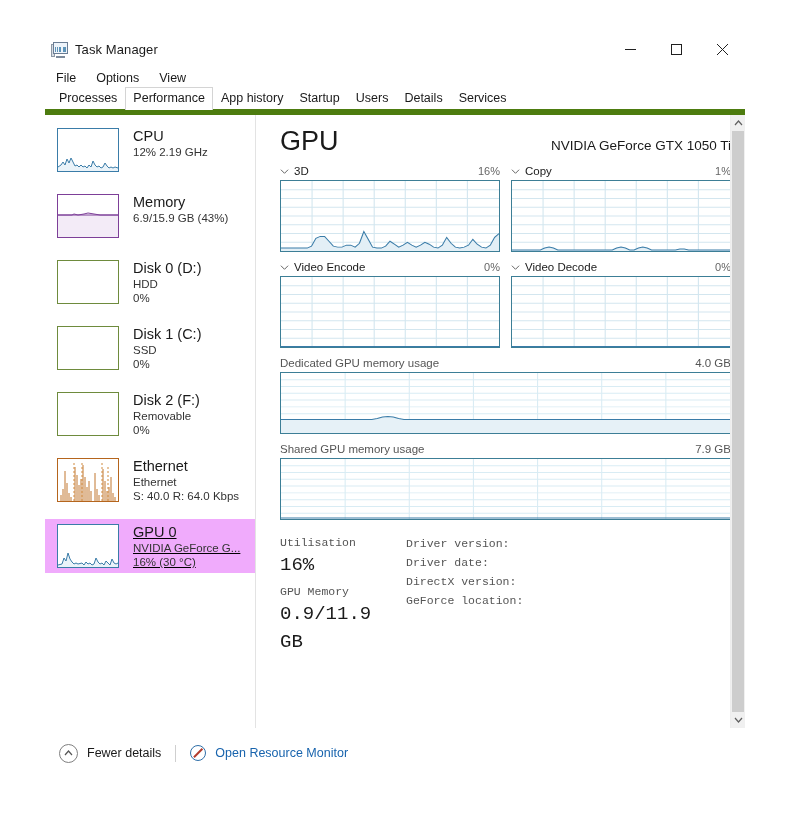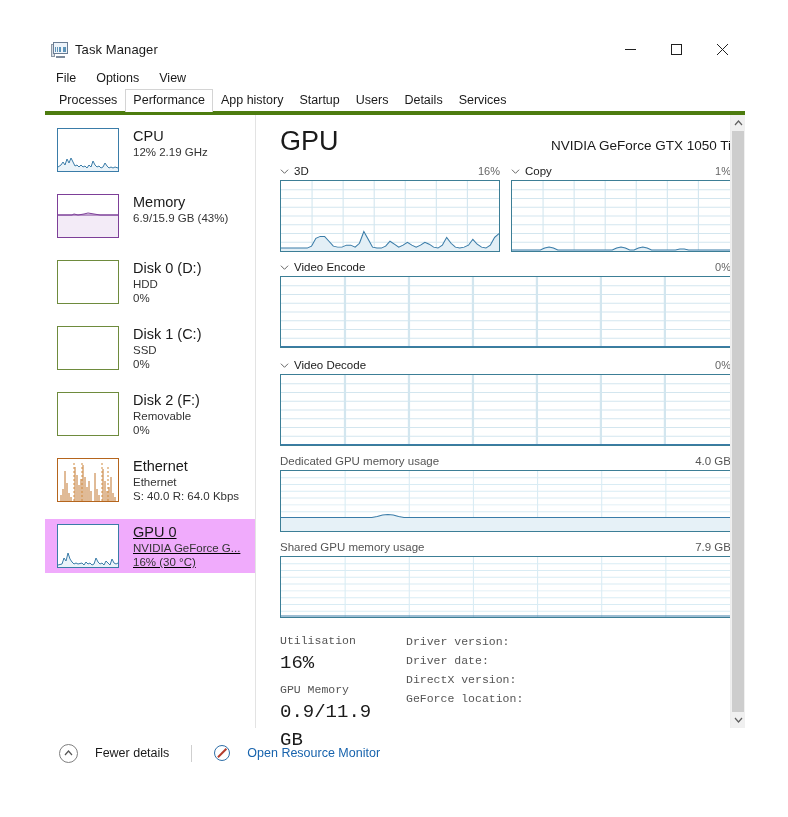--- a/index.html
+++ b/index.html
@@ -54,21 +54,21 @@
   
   .menubar{
     position:absolute;top:36px;left:8px;
     display:flex;gap:14px;font-size:12.5px;color:#1a1a1a;
   }
   .menubar span{padding:2px 3px;}
 
   
   .tabstrip{
     position:absolute;top:60px;left:0;width:100%;height:22px;
-    border-bottom:4px solid #4d7c0f;
+    border-bottom:6px solid #4d7c0f;
     display:flex;align-items:flex-end;padding-left:6px;box-sizing:border-box;
   }
   .tab{
     font-size:12.5px;color:#1a1a1a;
     padding:2px 7px 3px 7px;
     border:1px solid transparent;
     border-bottom:none;
     line-height:16px;
     white-space:nowrap;
   }
@@ -156,21 +156,21 @@
   .sb-arrow{
     height:16px;display:flex;align-items:center;justify-content:center;color:#606060;
   }
   .sb-thumb{
     position:absolute;top:16px;bottom:16px;left:1px;right:1px;background:#cdcdcd;
   }
 
   
   .footer{
     position:absolute;bottom:0;left:0;right:0;height:50px;
-    display:flex;align-items:center;padding-left:14px;gap:17px;
+    display:flex;align-items:center;padding-left:14px;gap:9px;
     font-size:12.5px;
   }
   .circ{
     width:17px;height:17px;border-radius:50%;border:1px solid #808080;
     display:flex;align-items:center;justify-content:center;color:#555;
   }
   .fd-text{color:#1a1a1a;}
   .divider{width:1px;height:17px;background:#cfcfcf;margin:0 5px;}
   .rm-icon{
     width:16px;height:16px;border-radius:50%;border:1.5px solid #2f6fa8;
@@ -417,21 +417,21 @@
                 <line x1="142.5" y1="0" x2="142.5" y2="72"></line>
                   <line x1="171" y1="0" x2="171" y2="72"></line>
               </g>
               <polyline fill="#e3eff6" stroke="none" points="0,72 0,71 26,71 30,69 34,68 38,69 42,71 92,71 96,69 100,68 104,69 108,71 112,71 116,69 120,68 124,69 128,71 150,71 154,70 158,70 162,71 200,71 200,72"></polyline>
               <polyline fill="none" stroke="#3a7ca8" stroke-width="1" points="0,71 26,71 30,69 34,68 38,69 42,71 92,71 96,69 100,68 104,69 108,71 112,71 116,69 120,68 124,69 128,71 150,71 154,70 158,70 162,71 200,71"></polyline>
             </svg>
           </div>
         </div>
       </div>
 
-      <div class="eng-row" style="margin-top:9px;flex-direction:column;">
+      <div class="eng-row" style="margin-top:9px;">
         <div class="eng">
           <div class="eng-hdr">
             <div class="eng-name">
               <svg class="chev" viewBox="0 0 10 10">
                   <polyline points="1,3 5,7 9,3" fill="none" stroke="#555" stroke-width="1"></polyline>
                 </svg>
               <span>Video Encode</span>
             </div>
             <div class="eng-pct">0%</div>
           </div>

